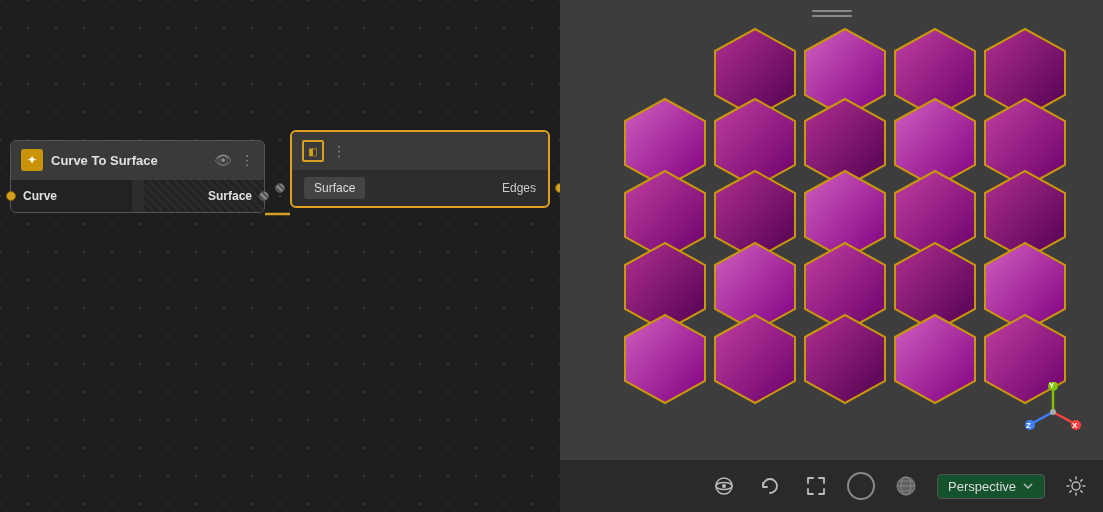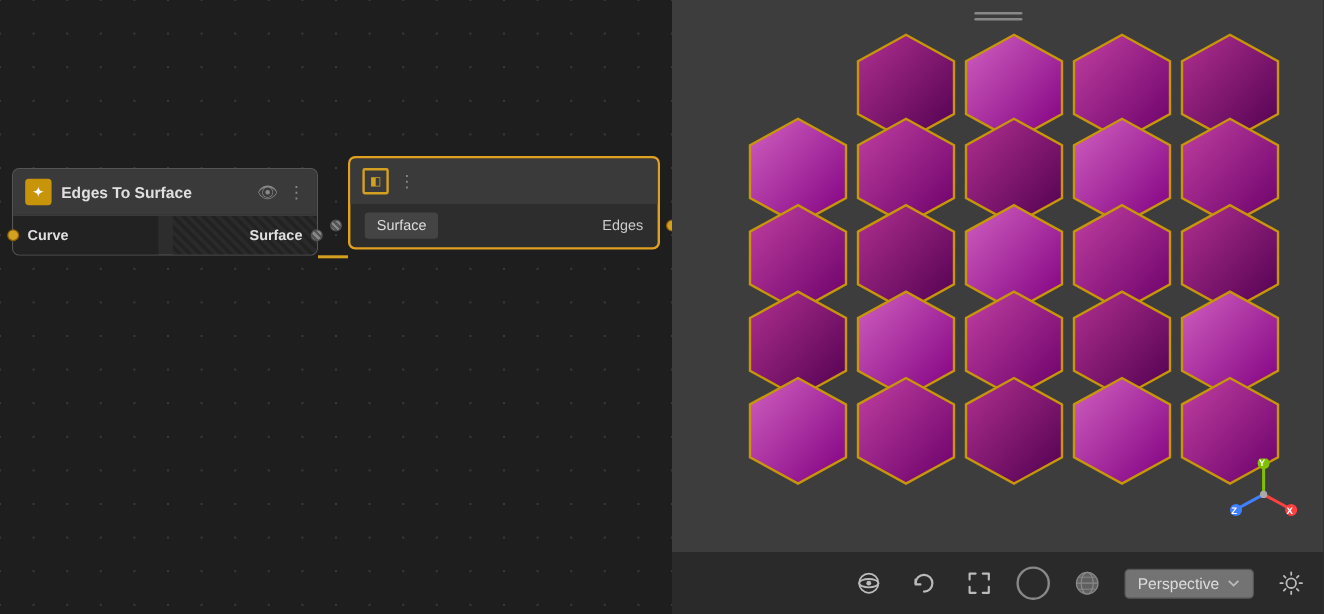--- a/index.html
+++ b/index.html
@@ -294,21 +294,21 @@
       display: flex;
       align-items: center;
       justify-content: center;
       cursor: pointer;
     }
 
     .perspective-dropdown {
       display: flex;
       align-items: center;
       gap: 6px;
-      background: #737373;
+      background: #14532d;
       border: 1px solid #555;
       border-radius: 4px;
       padding: 4px 10px;
       cursor: pointer;
     }
 
     .perspective-label {
       font-size: 13px;
       color: #ddd;
     }
@@ -346,21 +346,21 @@
 
 <div class="node-editor">
 
   <svg class="connection-svg">
     <path d="M265,214 C278,214 278,214 290,214" stroke="#d4a020" stroke-width="2.5" fill="none"></path>
   </svg>
 
   <div class="node node-curve-to-surface">
     <div class="node-header">
       <div class="node-icon node-icon-curve">✦</div>
-      <span class="node-title">Edges To Surface</span>
+      <span class="node-title">Curve To Surface</span>
       <div class="node-header-icons">
         <span class="node-header-icon">👁</span>
         <span class="node-header-icon">⋮</span>
       </div>
     </div>
     <div class="node-body">
       <div class="node-bottom-ports">
         <div class="port-box port-box-left">
           <div class="node-socket socket-left socket-yellow"></div>
           <span class="port-box-label">Curve</span>

